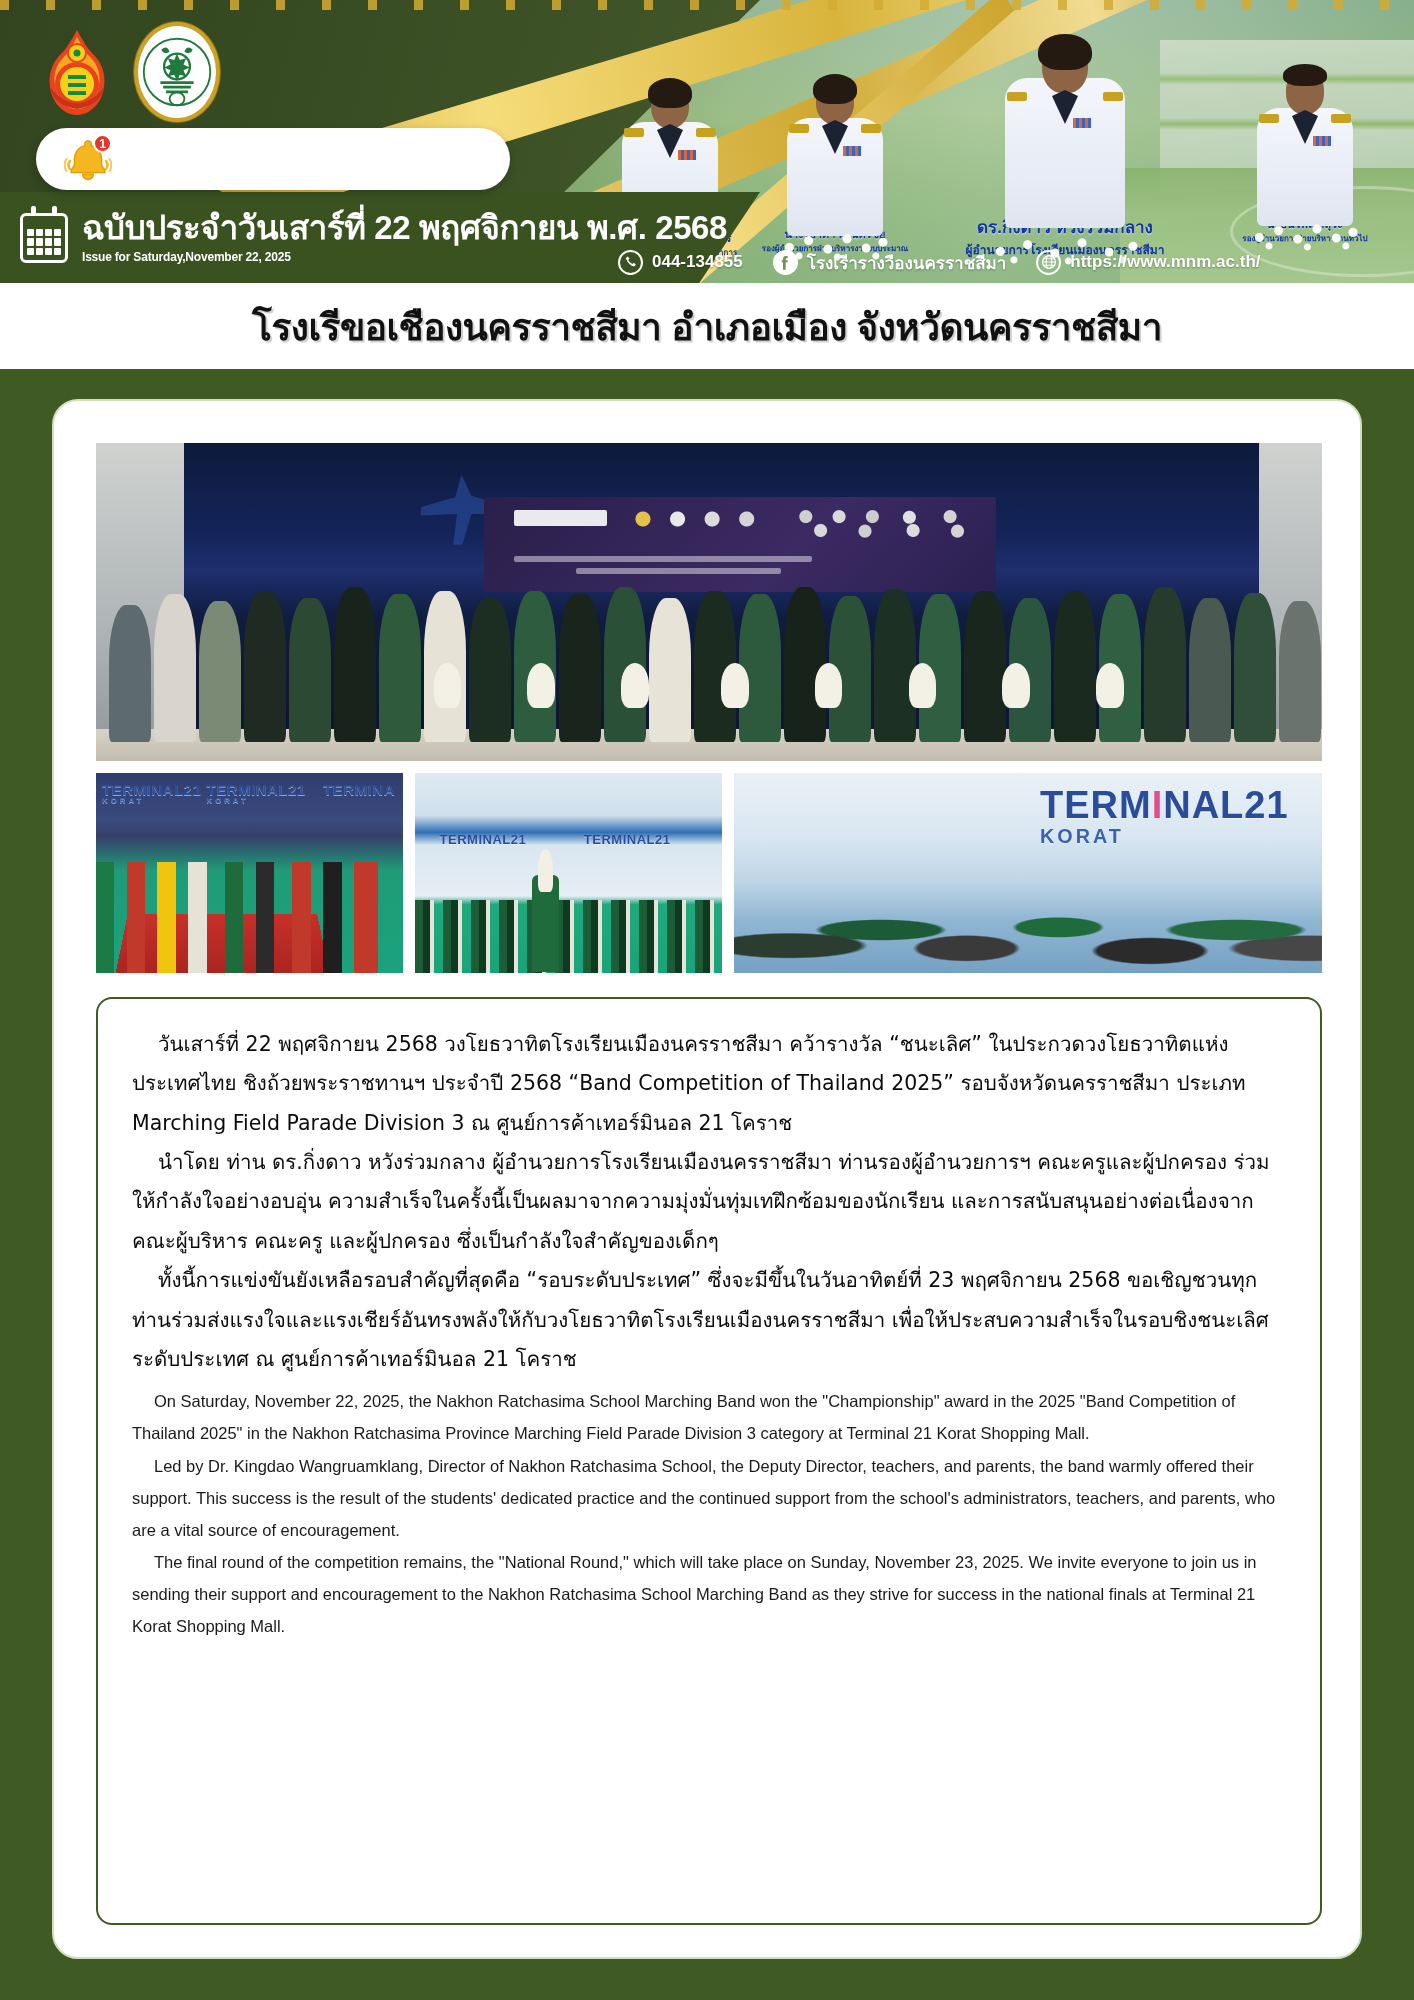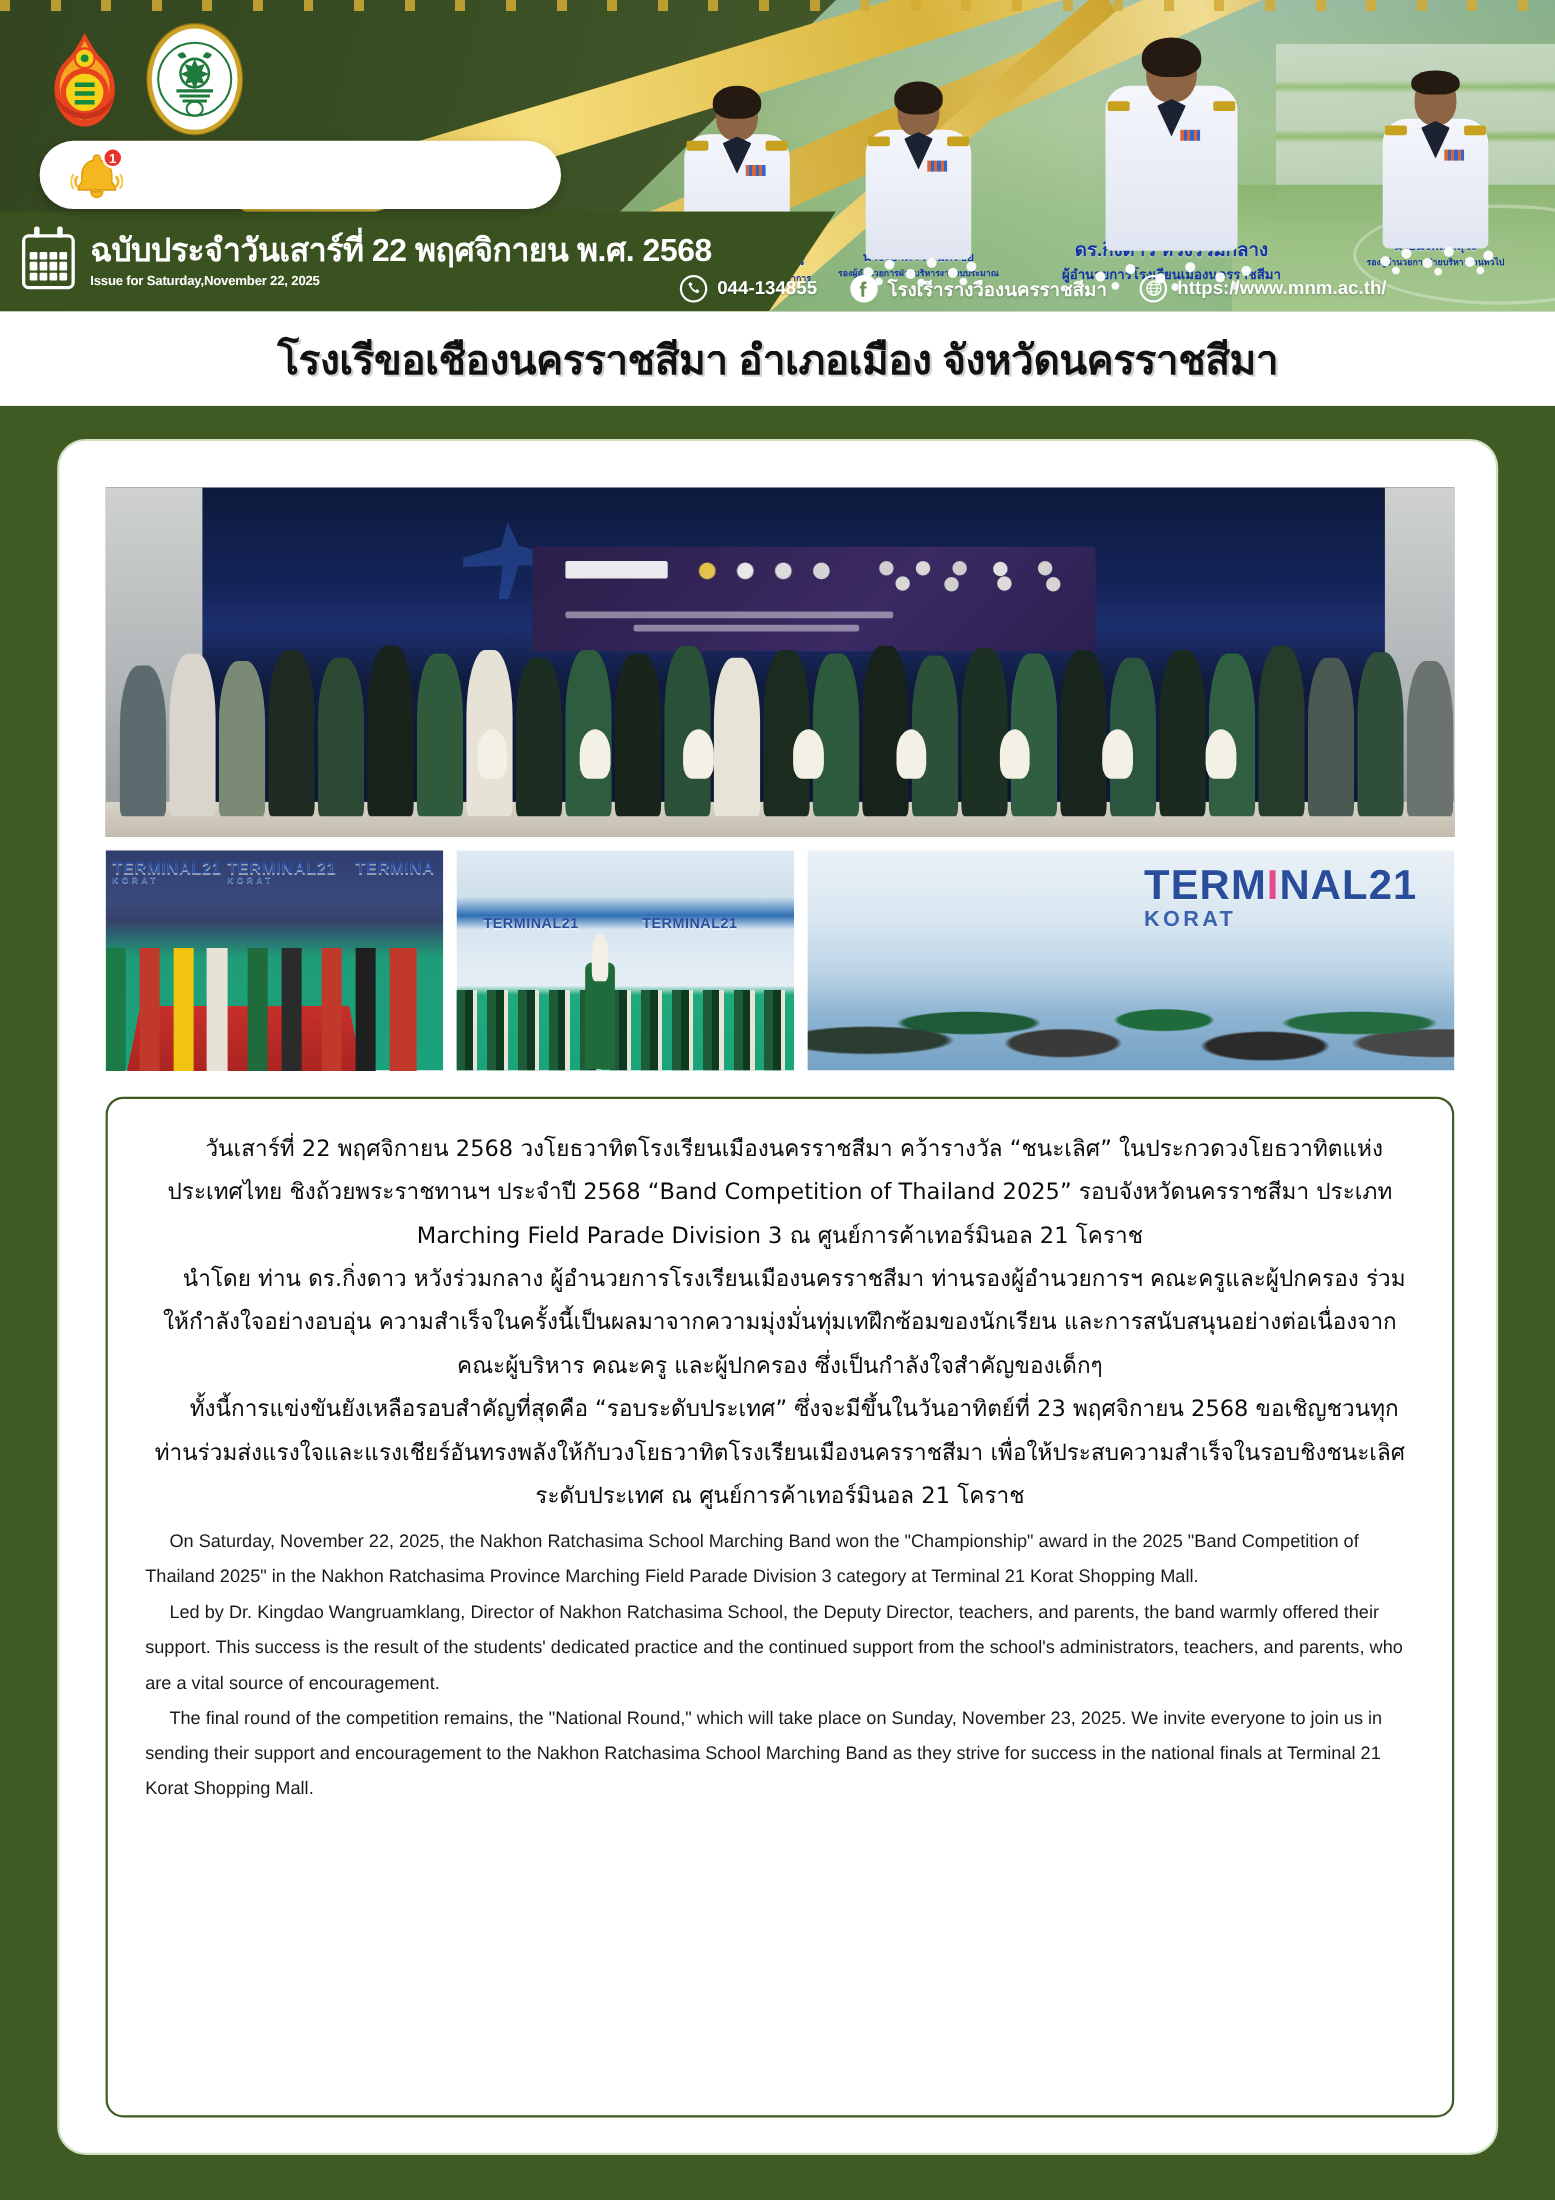--- a/index.html
+++ b/index.html
@@ -143,21 +143,21 @@
     content:""; position:absolute; top:-10px; width:5px; height:10px; background:#fff; border-radius:2px;
   }
   .cal-icon:before { left:8px; }
   .cal-icon:after { right:8px; }
   .cal-grid {
     position:absolute; left:4px; top:13px; right:4px; bottom:4px;
     display:grid; grid-template-columns: repeat(4,1fr); grid-template-rows: repeat(3,1fr); gap:2px;
   }
   .cal-grid i { background:#fff; display:block; border-radius:1px;}
   .issue-th {
-    color:#fff; font-size: 29px; font-weight: 800; line-height: 1.05; letter-spacing:-0.4px; white-space:nowrap;
+    color:#fff; font-size: 33px; font-weight: 800; line-height: 1.05; letter-spacing:-0.4px; white-space:nowrap;
   }
   .issue-en {
     color:#fff; font-size: 12px; font-weight: 700; margin-top: 5px; letter-spacing:-0.2px;
   }
 
   
   .contact-bar {
     position: absolute; left: 600px; top: 241px;
     width: 814px; height: 42px;
     display: flex; align-items: center; gap: 9px;
@@ -345,21 +345,20 @@
     width: 1226px; height: 928px;
     border: 2px solid #3f5a22;
     border-radius: 16px;
     padding: 26px 34px 18px 34px;
     overflow: hidden;
   }
   .th-para {
     font-size: 20.5px; line-height: 1.92; color: #0b0b0b; font-weight: 400;
     text-indent: 26px;
     font-family: "DejaVu Sans", "Liberation Sans", sans-serif;
-    text-align: center;
   }
   .en-block { margin-top: 6px; }
   .en-para {
     font-size: 16.5px; line-height: 1.95; color: #1a1a1a;
     text-indent: 22px;
     font-family: "Liberation Sans", "DejaVu Sans", sans-serif;
   }
 </style>
 </head>
 <body>

